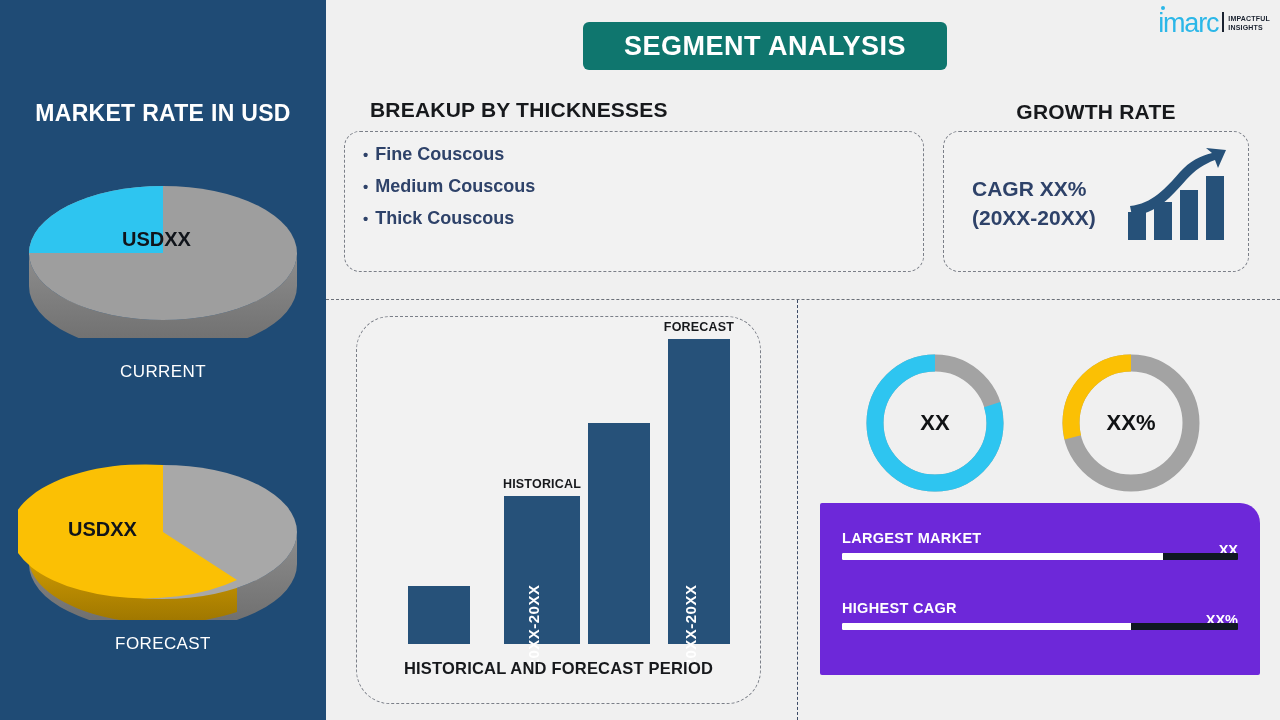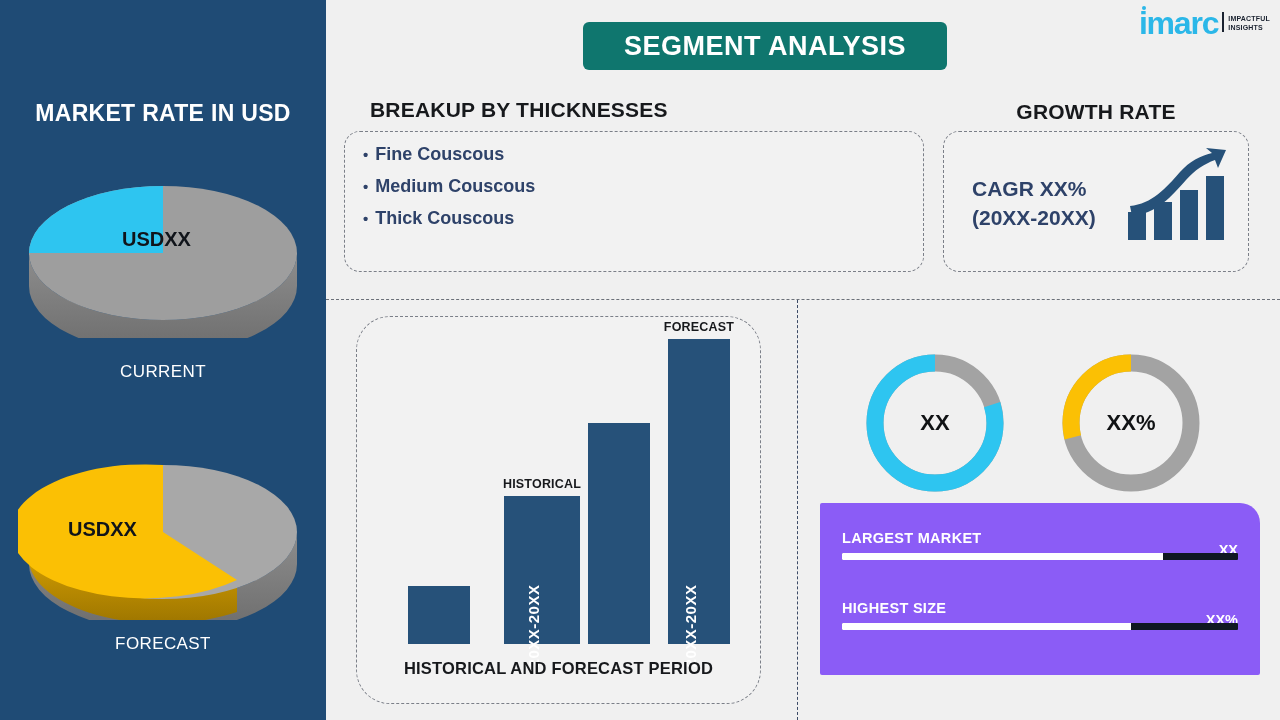--- a/index.html
+++ b/index.html
@@ -46,21 +46,21 @@
     position:absolute; left:257px; top:22px; width:364px; height:48px;
     background:#0f766e; border-radius:6px;
     display:flex; align-items:center; justify-content:center;
     color:#ffffff; font-size:27px; font-weight:bold; letter-spacing:.5px;
   }
   #logo{
     position:absolute; right:10px; top:12px;
     display:flex; align-items:flex-end; gap:4px;
   }
   #logo-mark{
-    font-size:32px; font-weight:bold; color:#2bb7e8;
+    font-size:27px; font-weight:normal; color:#2bb7e8;
     letter-spacing:-1.2px; line-height:22px; position:relative;
   }
   #logo-dot{
     position:absolute; width:4px; height:4px; border-radius:50%;
     background:#2bb7e8; top:-6px; left:3px;
   }
   #logo-divider{ width:2px; height:20px; background:#1a2230; margin-bottom:2px; }
   #logo-tag{
     font-size:7px; font-weight:bold; color:#1a2230;
     line-height:9px; margin-bottom:2px; letter-spacing:.2px;
@@ -138,21 +138,21 @@
   #donut-2-wrap{ left:730px; }
   .donut-center{
     position:absolute; left:0; top:0; width:150px; height:150px;
     display:flex; align-items:center; justify-content:center;
     font-size:22px; font-weight:bold; color:#101214;
   }
 
   
   #stats-panel{
     position:absolute; left:494px; top:503px; width:440px; height:172px;
-    background:#8b5cf6; border-radius:2px 20px 2px 2px;
+    background:#6d28d9; border-radius:2px 20px 2px 2px;
   }
   .stat-row{ position:absolute; left:22px; width:396px; }
   #stat-row-1{ top:26px; }
   #stat-row-2{ top:96px; }
   .stat-label{
     font-size:14.5px; font-weight:bold; color:#ffffff; letter-spacing:.3px;
     display:inline-block;
   }
   .stat-value{
     position:absolute; right:0; bottom:2px;
@@ -306,21 +306,21 @@
 
     <div class="stat-row" id="stat-row-1">
       <span class="stat-label">LARGEST MARKET</span>
       <span class="stat-value">XX</span>
       <div class="stat-track">
         <div class="stat-fill" style="width:81%;"></div>
       </div>
     </div>
 
     <div class="stat-row" id="stat-row-2">
-      <span class="stat-label">HIGHEST SIZE</span>
+      <span class="stat-label">HIGHEST CAGR</span>
       <span class="stat-value">XX%</span>
       <div class="stat-track">
         <div class="stat-fill" style="width:73%;"></div>
       </div>
     </div>
   </div>
 
 </div>
 
 </body></html>

